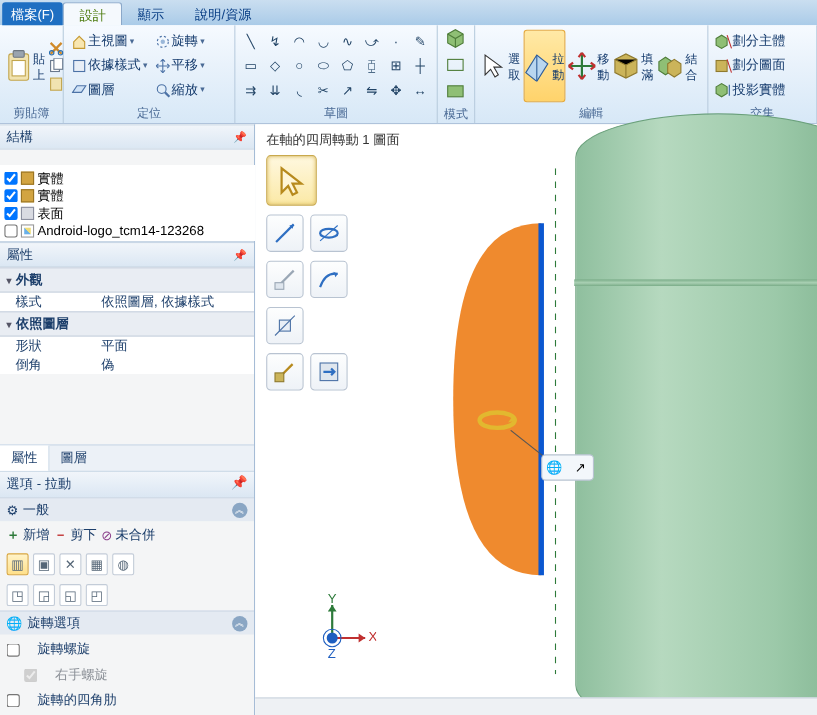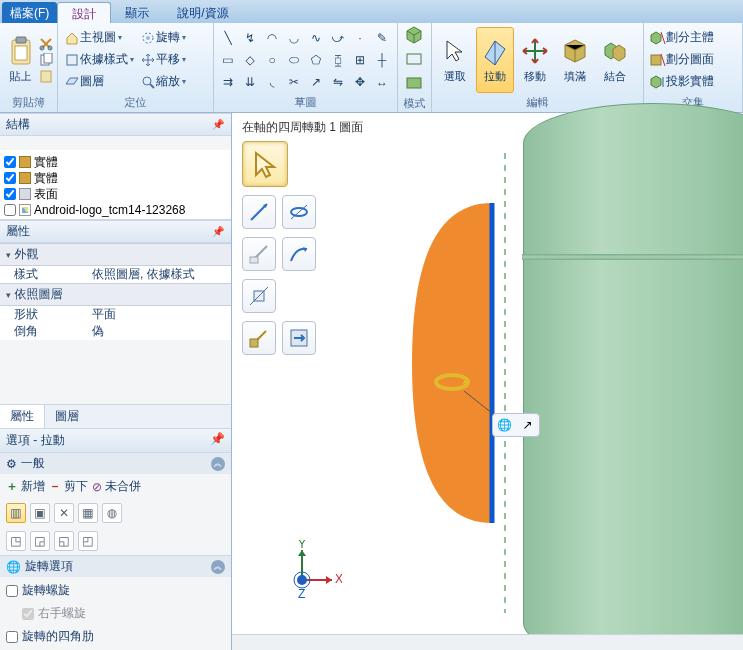--- a/index.html
+++ b/index.html
@@ -2,28 +2,28 @@
 <html><head>
 <meta charset="utf-8">
 <style>
 * { margin: 0; padding: 0; box-sizing: border-box; font-family: "Microsoft JhengHei", "Segoe UI", sans-serif; font-size: 12px; }
 body { background: #fff; width: 743px; height: 650px; overflow: hidden; }
 
 
 .tabstrip { height: 23px; background: linear-gradient(#cadef0, #aacbe8); display: flex; align-items: flex-end; padding-left: 2px; }
 .file-tab { background: #1f6fc2; color: #fff; padding: 3px 8px; border-radius: 3px 3px 0 0; height: 21px; }
 .tab { padding: 3px 14px; color: #0a3f85; height: 21px; border-radius: 3px 3px 0 0; cursor: default; }
-.tab.active { background: #f5f9fd; border: 1px solid #8ba8c9; border-bottom: none; color: #701a75; }
+.tab.active { background: #f5f9fd; border: 1px solid #8ba8c9; border-bottom: none; color: #4d7c0f; }
 
 
 .ribbon { height: 90px; background: linear-gradient(#f6faff,#e9f2fb 40%,#d7e8f7); border-bottom: 1px solid #9db6d3; display: flex; }
 .ribbon-group { border-right: 1px solid #b9ccde; display: flex; flex-direction: column; justify-content: space-between; padding: 2px 4px 0 4px; }
 .ribbon-group-label { text-align: center; color: #4a6a95; font-size: 11px; padding: 1px 0 2px; }
 .ribbon-body { flex: 1; display: flex; align-items: center; gap: 2px; }
-.bigbtn { display: flex; flex-direction: column; align-items: center; justify-content: center; width: 38px; height: 66px; border-radius: 3px; }
+.bigbtn { display: flex; flex-direction: row; align-items: center; justify-content: flex-end; width: 38px; height: 66px; border-radius: 3px; }
 .bigbtn.selected { background: linear-gradient(#ffe9a6,#ffd36b); border: 1px solid #e6a93a; }
 .bigbtn .ico { width: 32px; height: 32px; display: flex; align-items: center; justify-content: center; }
 .bigbtn .lbl { color: #143a6c; margin-top: 2px; font-size: 11px; }
 .rowbtns { display: flex; flex-direction: column; gap: 2px; }
 .rowbtn { display: flex; align-items: center; gap: 0; height: 20px; padding: 0 2px; }
 .rowbtn .ico16 { width: 16px; height: 16px; display:flex;align-items:center;justify-content:center; }
 .rowbtn .lbl { color: #143a6c; }
 .dd::after { content:"▾"; font-size:8px; color:#4a6a95; margin-left:2px;}
 .ico-grid { display: grid; grid-auto-flow: row; gap: 2px; }
 .ico-grid .c { width: 20px; height: 20px; display:flex;align-items:center;justify-content:center; color:#246; }
@@ -39,37 +39,37 @@
 .tree { background:#fff; padding:4px 4px; flex-shrink:0; height:70px; overflow:auto; border-bottom:1px solid #c9d7e6;margin-top:14px;}
 .tree-row { display:flex; align-items:center; gap:3px; height:16px; }
 .tree-row input { width:12px; height:12px; }
 .swatch { width:12px; height:12px; }
 .sw-gold { background:#d2a441; border:1px solid #9a7524;}
 .sw-face { background:#d9dbe2; border:1px solid #8c90a0;}
 .sw-img { background:#fff; border:1px solid #999; position:relative;}
 .sw-img::after{content:"";position:absolute;inset:2px;background:linear-gradient(45deg,#6ab0e8 50%,#eedc7a 50%);}
 
 .props { background:#fff; }
-.prop-section { background:#e9edf3; padding:2px 6px; font-weight:normal; color:#1d3f6b; border-top:1px solid #c7d1de; border-bottom:1px solid #c7d1de; display:flex; align-items:center; gap:4px;}
+.prop-section { background:#e9edf3; padding:2px 6px; font-weight:bold; color:#1d3f6b; border-top:1px solid #c7d1de; border-bottom:1px solid #c7d1de; display:flex; align-items:center; gap:4px;}
 .prop-section::before{content:"▾"; font-size:9px; color:#556;}
 .prop-row { display:flex; height:17px; }
 .prop-row .k { width:92px; padding-left:14px; color:#1d3f6b; }
 .prop-row .v { flex:1; color:#1d3f6b; display:flex; align-items:center; gap:4px;}
 .argb-sw { width:14px; height:12px; background:#8abf86; border:1px solid #6a9a66;}
 .tabs-sm { display:flex; border-top:1px solid #c9d7e6; border-bottom:1px solid #c9d7e6; background:#ecf1f7;}
 .tabs-sm .t { padding:3px 10px; color:#1d3f6b; }
 .tabs-sm .t.active { background:#fff; border-right:1px solid #c9d7e6;}
 .opt-title { background:linear-gradient(#f1f5fa,#dbe7f3); padding:3px 6px; color:#1d3f6b; display:flex; justify-content:space-between;}
 .opt-sec { background:#e4eaf2; padding:2px 6px; display:flex; align-items:center; gap:4px; color:#1d3f6b; border-top:1px solid #cdd8e5;}
 .opt-sec .chev { width:14px;height:14px;border-radius:50%;background:#8aa6c4;color:#fff;display:flex;align-items:center;justify-content:center;font-size:9px; margin-left:auto;}
 .opt-body { background:#f4f5f6; padding:4px 6px; display:flex; flex-wrap:wrap; gap:4px; align-items:center;}
 .chip { display:flex; align-items:center; gap:3px; color:#1d3f6b;}
 .ticon { width:20px;height:20px;border:1px solid #c3ccd8;background:#fff;display:flex;align-items:center;justify-content:center;color:#567; border-radius:2px;}
 .ticon.sel { background:linear-gradient(#fff3c8,#ffe08a); border-color:#d9a53a;}
-.cb { display:flex; align-items:center; gap:4px; color:#1d3f6b; padding:1px 0;}
+.cb { display:flex; align-items:center; gap:16px; color:#1d3f6b; padding:1px 0;}
 .cb.dis { color:#8a8f96;}
 .cb input { width:12px;height:12px;}
 
 
 .status-text { position:absolute; left:10px; top:6px; color:#333; }
 .tool-pal { position:absolute; left:10px; top:28px; display:flex; flex-direction:column; gap:8px;}
 .pal-row { display:flex; gap:6px;}
 .pal-btn { width:34px; height:34px; border:1px solid #b8c3d1; border-radius:4px; background:linear-gradient(#fdfefe,#eef2f7); display:flex;align-items:center;justify-content:center;}
 .pal-btn.big { width:46px; height:46px; border:1px solid #c9a94d; background:linear-gradient(#fff8e0,#fbe9a6); box-shadow:0 0 4px #d9b754 inset;}
 .axis { position:absolute; left:40px; bottom:40px; }

